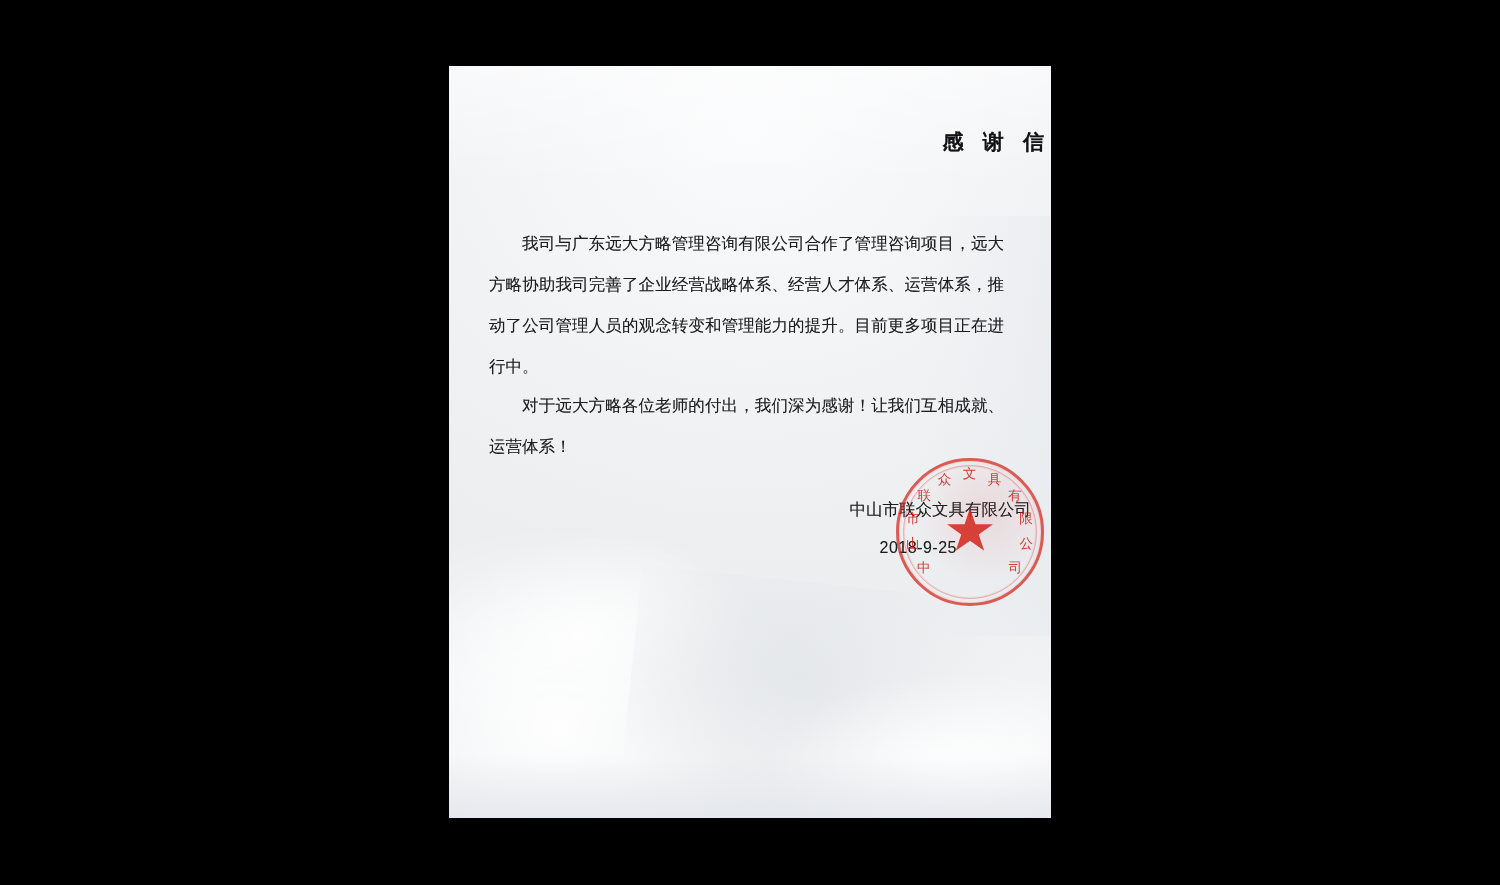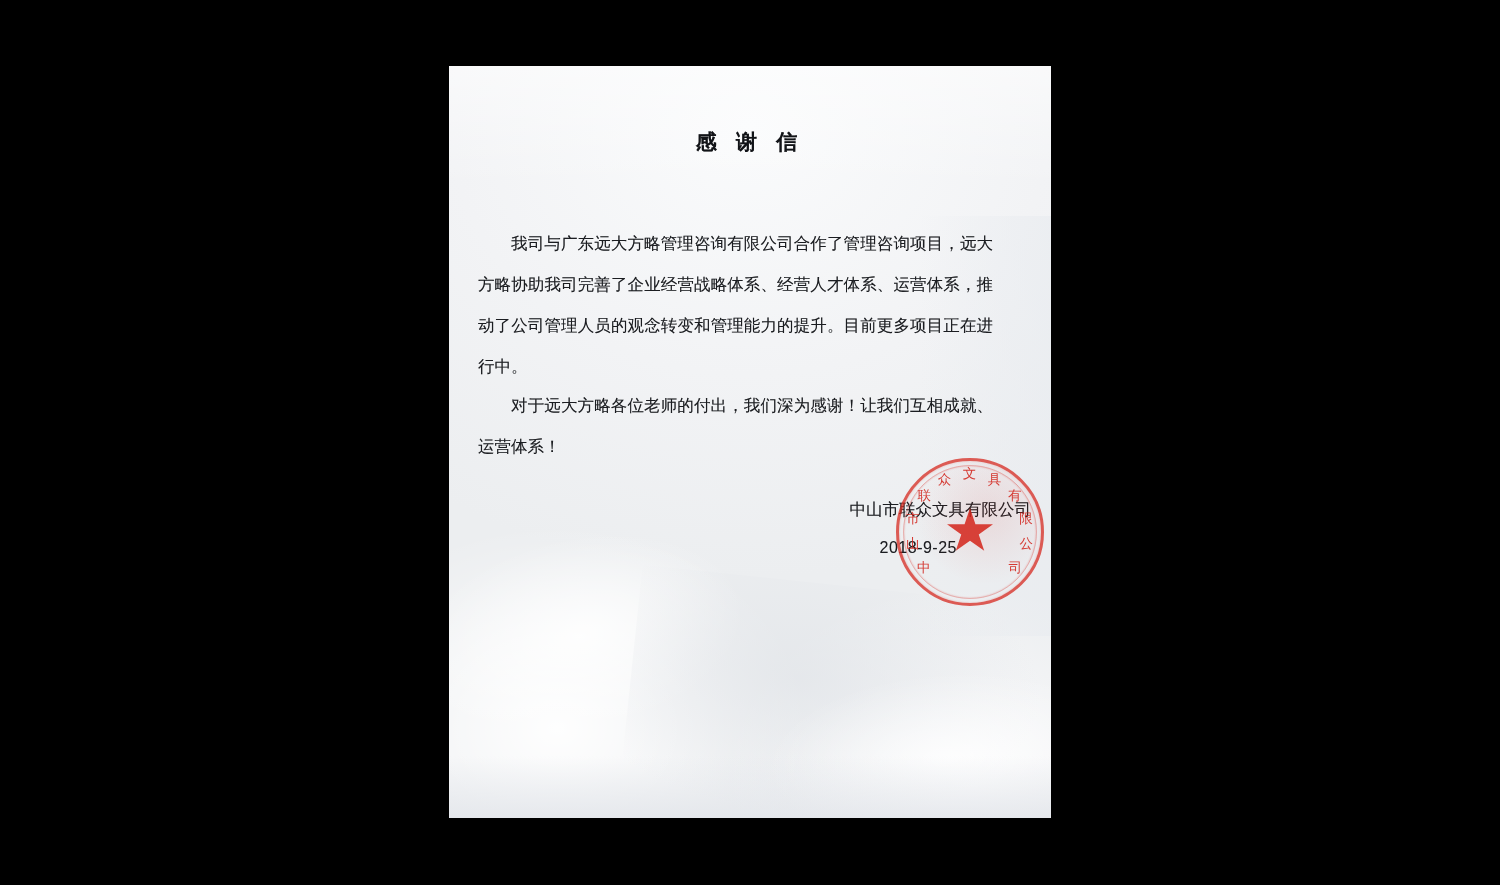--- a/index.html
+++ b/index.html
@@ -77,31 +77,31 @@
     width: 602px;
     height: 752px;
     color: #16181b;
   }
 
   .doc-title {
     position: absolute;
     top: 62px;
     left: 0;
     width: 602px;
-    text-align: center;
+    text-align: right;
     font-size: 21px;
     font-weight: bold;
     letter-spacing: 7px;
     color: #111317;
     text-shadow: 0 0 0.6px rgba(0,0,0,0.45);
   }
 
   .para {
     position: absolute;
-    left: 29px;
+    left: 40px;
     width: 515px;
     font-size: 16.5px;
     line-height: 41px;
     text-align: justify;
     text-justify: inter-ideograph;
     text-indent: 33px;
     color: #1b1d21;
     text-shadow: 0 0 0.5px rgba(0,0,0,0.32);
   }
   .para.p1 { top: 140px; }

